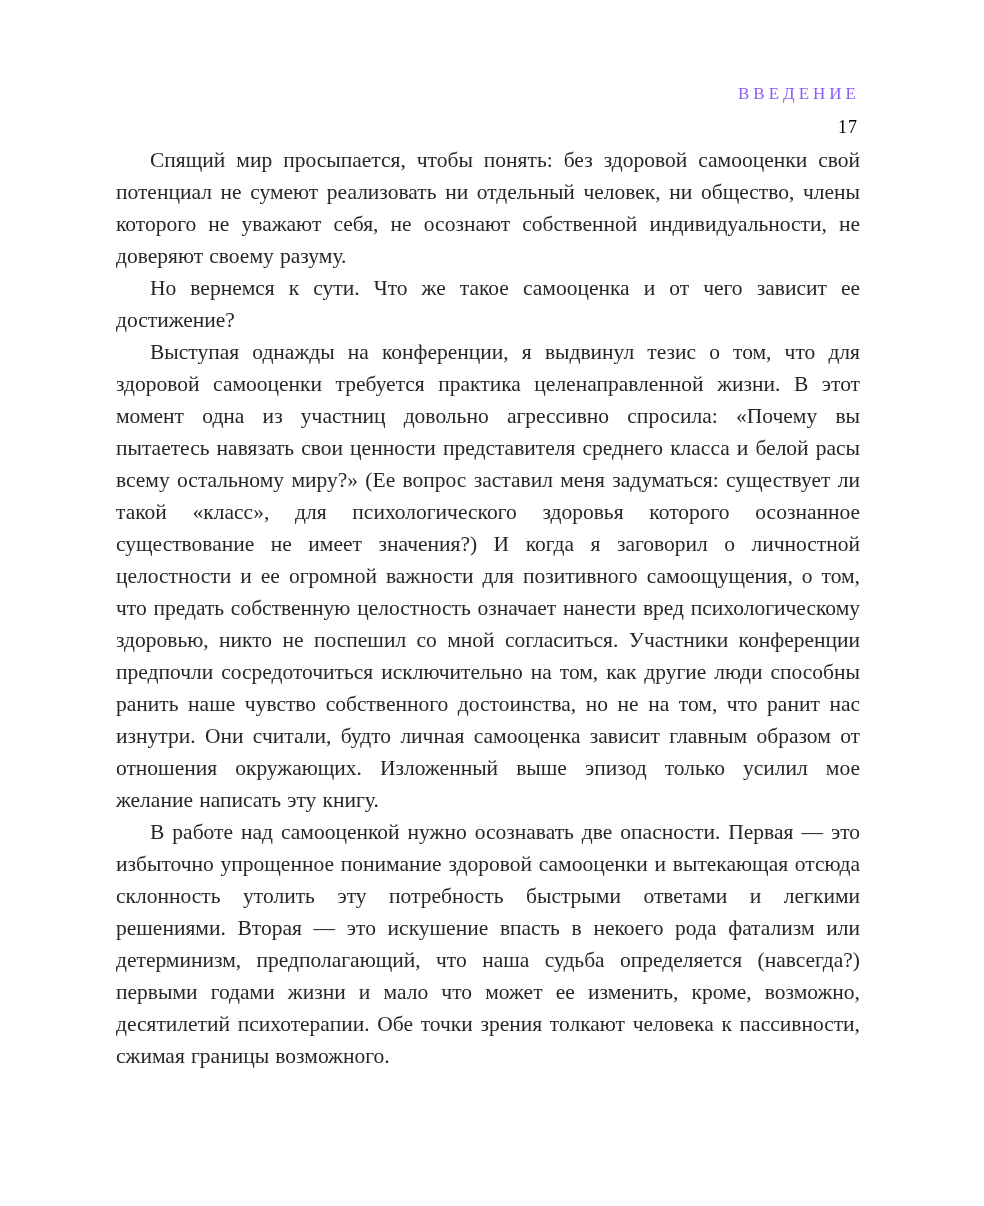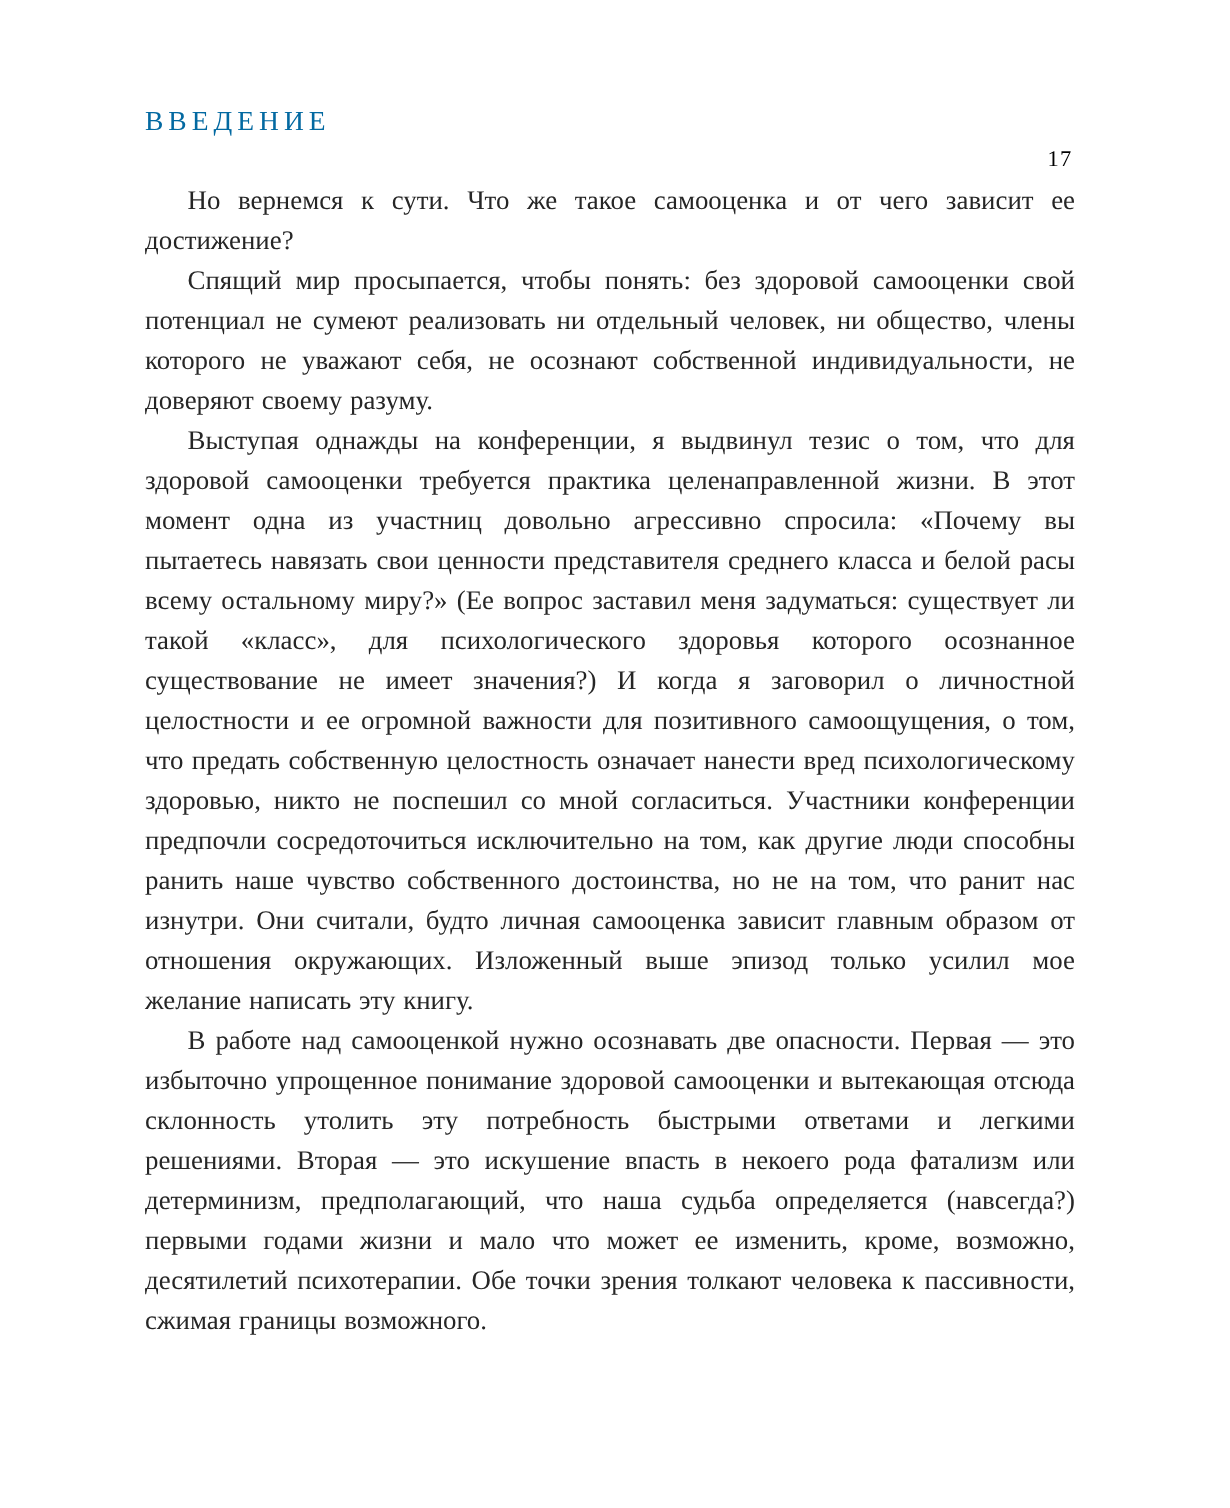--- a/index.html
+++ b/index.html
@@ -23,24 +23,24 @@
   .page-header {
     position: relative;
     height: 24px;
     margin-bottom: 36px;
   }
   .running-title {
     position: absolute;
     left: 0;
     right: 0;
     top: 0;
-    text-align: left;
-    font-size: 22px;
+    text-align: right;
+    font-size: 17px;
     letter-spacing: 4px;
-    color: #0369a1;
+    color: #8b5cf6;
   }
   .page-number {
     position: absolute;
     right: 2px;
     top: 0;
     font-size: 18px;
     letter-spacing: 1px;
     color: #000000;
     margin-top: 33px;
   }
@@ -59,18 +59,18 @@
 </head>
 <body>
 
 <div class="page">
   <div class="page-header">
     <span class="running-title">ВВЕДЕНИЕ</span>
     <span class="page-number">17</span>
   </div>
 
   <div class="body-text">
+    <p>Спящий мир просыпается, чтобы понять: без здоровой самооценки свой потенциал не сумеют реализовать ни отдельный человек, ни общество, члены которого не уважают себя, не осознают собственной индивидуальности, не доверяют своему разуму.</p>
     <p>Но вернемся к сути. Что же такое самооценка и от чего зависит ее достижение?</p>
-    <p>Спящий мир просыпается, чтобы понять: без здоровой самооценки свой потенциал не сумеют реализовать ни отдельный человек, ни общество, члены которого не уважают себя, не осознают собственной индивидуальности, не доверяют своему разуму.</p>
     <p>Выступая однажды на конференции, я выдвинул тезис о том, что для здоровой самооценки требуется практика целенаправленной жизни. В этот момент одна из участниц довольно агрессивно спросила: «Почему вы пытаетесь навязать свои ценности представителя среднего класса и белой расы всему остальному миру?» (Ее вопрос заставил меня задуматься: существует ли такой «класс», для психологического здоровья которого осознанное существование не имеет значения?) И когда я заговорил о личностной целостности и ее огромной важности для позитивного самоощущения, о том, что предать собственную целостность означает нанести вред психологическому здоровью, никто не поспешил со мной согласиться. Участники конференции предпочли сосредоточиться исключительно на том, как другие люди способны ранить наше чувство собственного достоинства, но не на том, что ранит нас изнутри. Они считали, будто личная самооценка зависит главным образом от отношения окружающих. Изложенный выше эпизод только усилил мое желание написать эту книгу.</p>
     <p>В работе над самооценкой нужно осознавать две опасности. Первая — это избыточно упрощенное понимание здоровой самооценки и вытекающая отсюда склонность утолить эту потребность быстрыми ответами и легкими решениями. Вторая — это искушение впасть в некоего рода фатализм или детерминизм, предполагающий, что наша судьба определяется (навсегда?) первыми годами жизни и мало что может ее изменить, кроме, возможно, десятилетий психотерапии. Обе точки зрения толкают человека к пассивности, сжимая границы возможного.</p>
   </div>
 </div>
 
 </body></html>

